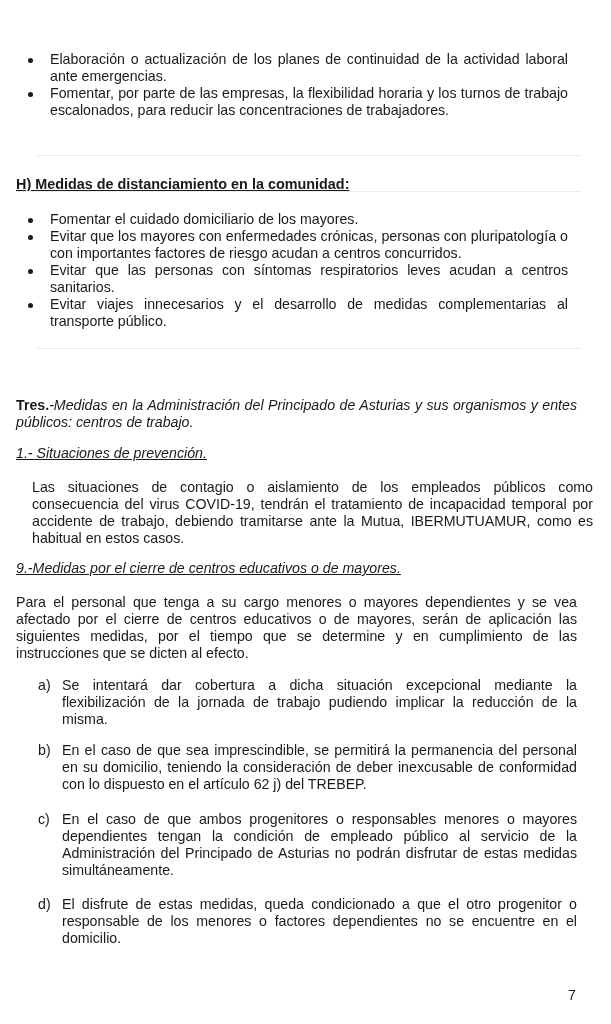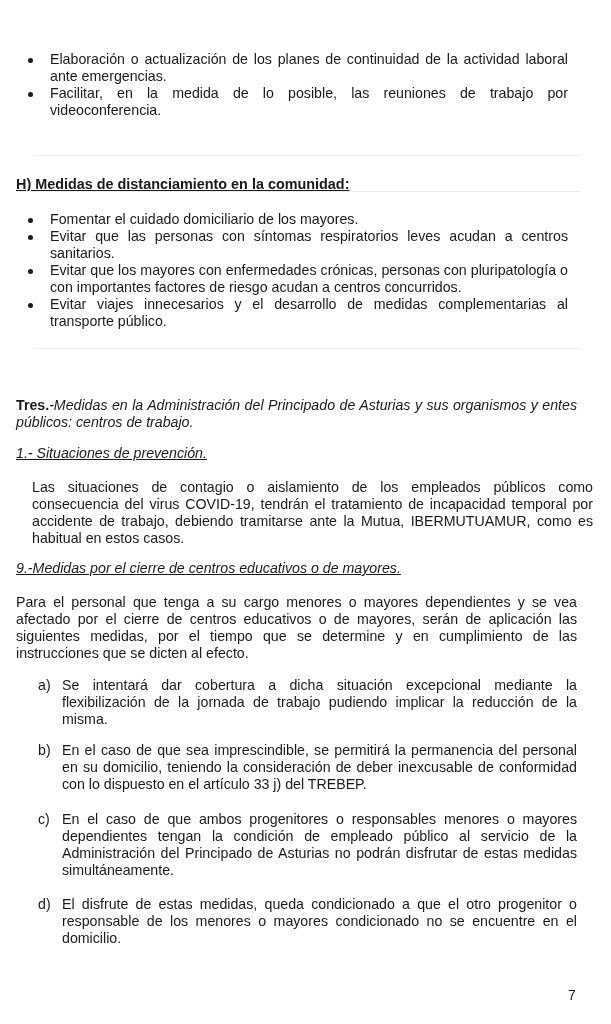--- a/index.html
+++ b/index.html
@@ -23,31 +23,31 @@
     .alpha-list { position: absolute; left: 38px; width: 539px; margin: 0; padding: 0; list-style: none; }
     .alpha-list li { position: relative; padding-left: 24px; text-align: justify; }
     .alpha-list li .mark { position: absolute; left: 0; top: 0; }
     .pagenum { position: absolute; left: 568px; top: 987px; font-size: 14px; }
   </style>
 </head>
 <body>
 
 <ul class="bullet-list" style="top:51px;">
   <li><span class="dot"></span><span>Elaboración o actualización de los planes de continuidad de la actividad laboral ante emergencias.</span></li>
-  <li><span class="dot"></span><span>Facilitar, en la medida de lo posible, las reuniones de trabajo por videoconferencia.</span></li>
+  <li><span class="dot"></span><span>Fomentar, por parte de las empresas, la flexibilidad horaria y los turnos de trabajo escalonados, para reducir las concentraciones de trabajadores.</span></li>
 </ul>
 <div class="rule" style="left:36px; top:155px; width:545px;"></div>
 
 <div class="abs heading-h">H) Medidas de distanciamiento en la comunidad:</div>
 <div class="rule" style="left:16px; top:191px; width:565px;"></div>
 
 <ul class="bullet-list" style="top:211px;">
   <li><span class="dot"></span><span>Fomentar el cuidado domiciliario de los mayores.</span></li>
+  <li><span class="dot"></span><span>Evitar que los mayores con enfermedades crónicas, personas con pluripatología o con importantes factores de riesgo acudan a centros concurridos.</span></li>
   <li><span class="dot"></span><span>Evitar que las personas con síntomas respiratorios leves acudan a centros sanitarios.</span></li>
-  <li><span class="dot"></span><span>Evitar que los mayores con enfermedades crónicas, personas con pluripatología o con importantes factores de riesgo acudan a centros concurridos.</span></li>
   <li><span class="dot"></span><span>Evitar viajes innecesarios y el desarrollo de medidas complementarias al transporte público.</span></li>
 </ul>
 <div class="rule" style="left:36px; top:348px; width:545px;"></div>
 
 <div class="para just" style="top:397px;">
   <b>Tres.</b><span class="ital">-Medidas en la Administración del Principado de Asturias y sus organismos y entes públicos: centros de trabajo.</span>
 </div>
 
 <div class="para" style="top:445px;">
   <span class="uline">1.- Situaciones de prevención.</span>
@@ -58,22 +58,22 @@
 <div class="para" style="top:560px;">
   <span class="uline">9.-Medidas por el cierre de centros educativos o de mayores.</span>
 </div>
 
 <div class="para just" style="top:594px;">Para el personal que tenga a su cargo menores o mayores dependientes y se vea afectado por el cierre de centros educativos o de mayores, serán de aplicación las siguientes medidas, por el tiempo que se determine y en cumplimiento de las instrucciones que se dicten al efecto.</div>
 
 <ul class="alpha-list" style="top:677px;">
   <li><span class="mark">a)</span><span>Se intentará dar cobertura a dicha situación excepcional mediante la flexibilización de la jornada de trabajo pudiendo implicar la reducción de la misma.</span></li>
 </ul>
 <ul class="alpha-list" style="top:742px;">
-  <li><span class="mark">b)</span><span>En el caso de que sea imprescindible, se permitirá la permanencia del personal en su domicilio, teniendo la consideración de deber inexcusable de conformidad con lo dispuesto en el artículo 33 j) del TREBEP.</span></li>
+  <li><span class="mark">b)</span><span>En el caso de que sea imprescindible, se permitirá la permanencia del personal en su domicilio, teniendo la consideración de deber inexcusable de conformidad con lo dispuesto en el artículo 62 j) del TREBEP.</span></li>
 </ul>
 <ul class="alpha-list" style="top:811px;">
   <li><span class="mark">c)</span><span>En el caso de que ambos progenitores o responsables menores o mayores dependientes tengan la condición de empleado público al servicio de la Administración del Principado de Asturias no podrán disfrutar de estas medidas simultáneamente.</span></li>
 </ul>
 <ul class="alpha-list" style="top:896px;">
-  <li><span class="mark">d)</span><span>El disfrute de estas medidas, queda condicionado a que el otro progenitor o responsable de los menores o mayores condicionado no se encuentre en el domicilio.</span></li>
+  <li><span class="mark">d)</span><span>El disfrute de estas medidas, queda condicionado a que el otro progenitor o responsable de los menores o factores dependientes no se encuentre en el domicilio.</span></li>
 </ul>
 
 <div class="pagenum">7</div>
 
 </body></html>

